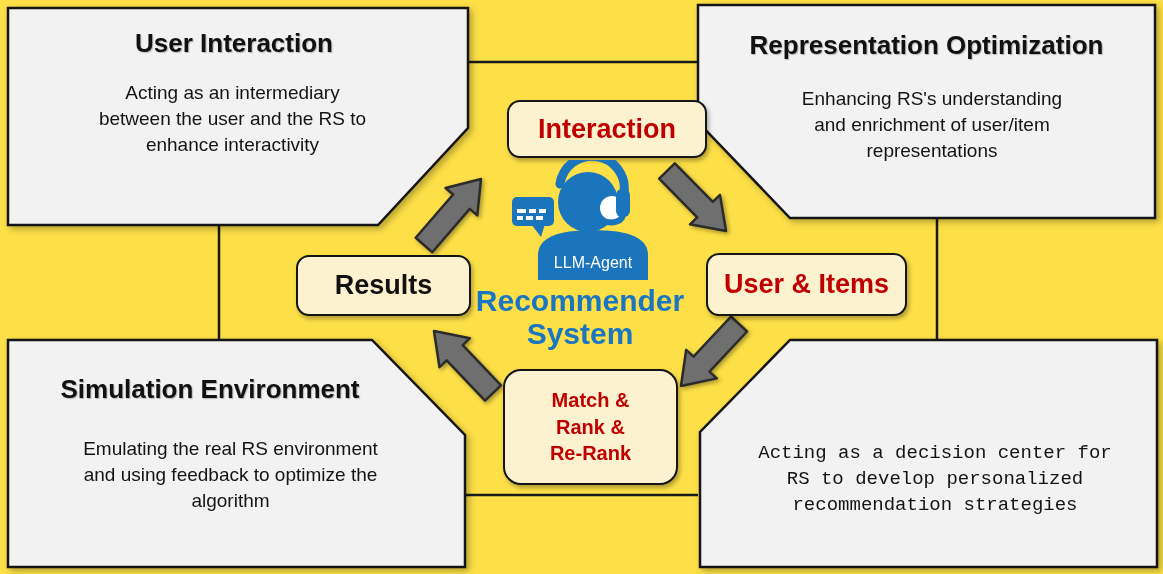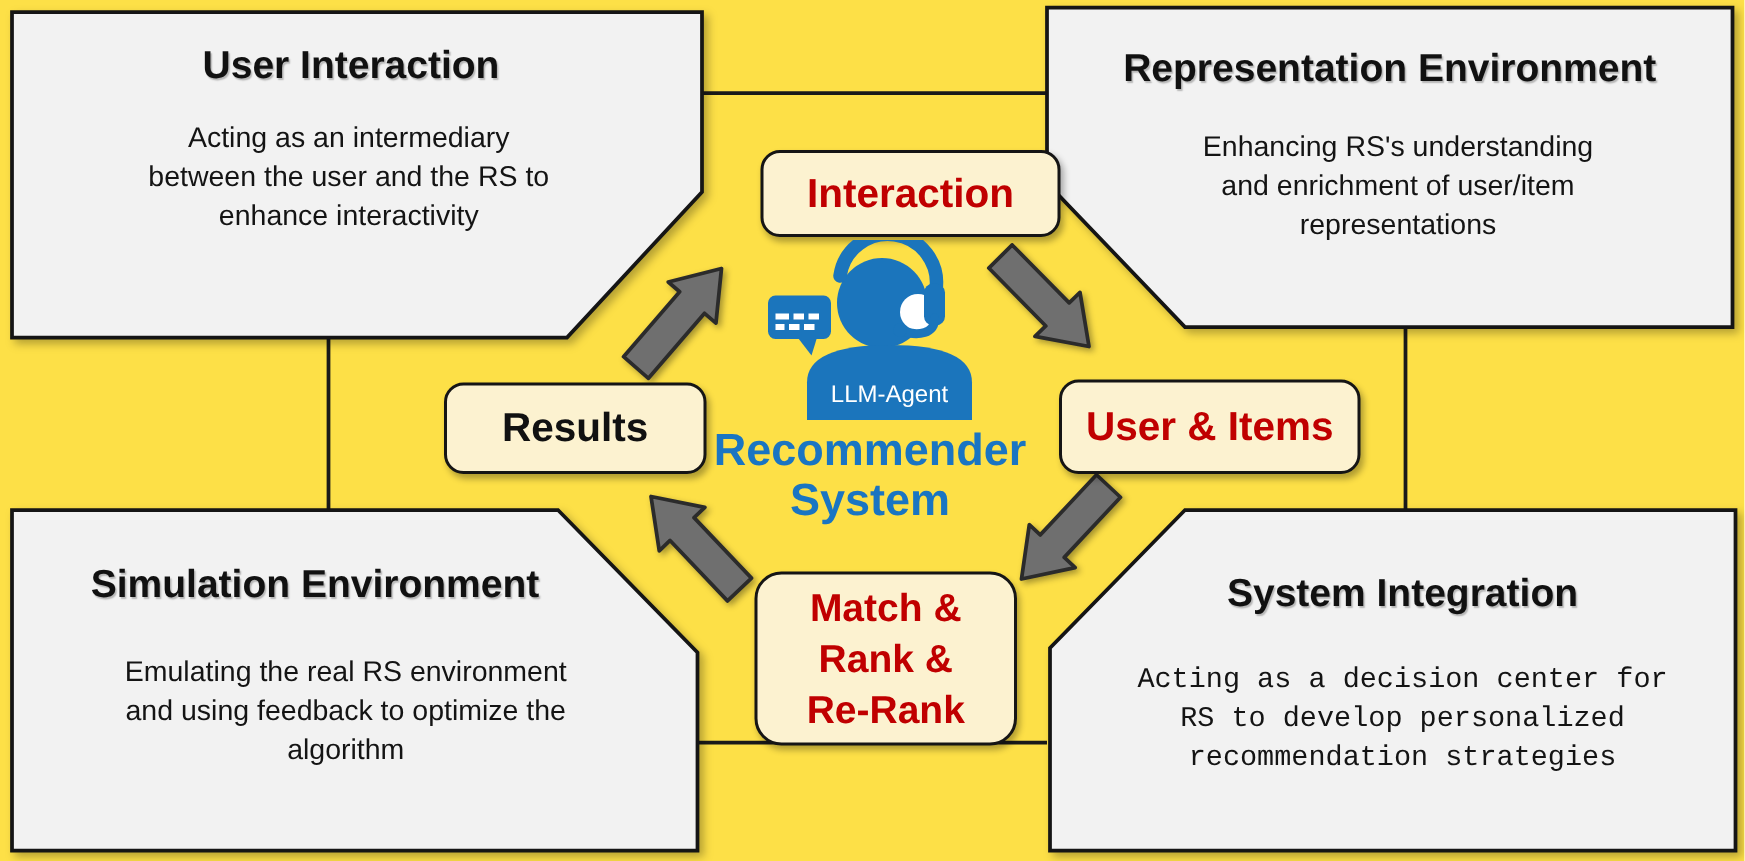--- a/index.html
+++ b/index.html
@@ -56,38 +56,37 @@
     <polygon class="arrow" points="659.2,178.7 697.2,217.3 690.0,224.3 726,231 720.0,194.9 712.8,201.9 674.8,163.3" fill="#6f6f6f" stroke="#2b2b2b" stroke-width="2.5" stroke-linejoin="round"></polygon>
     <polygon class="arrow" points="731.0,316.5 693.5,356.6 686.2,349.8 681,386 716.8,378.4 709.5,371.6 747.0,331.5" fill="#6f6f6f" stroke="#2b2b2b" stroke-width="2.5" stroke-linejoin="round"></polygon>
     <polygon class="arrow" points="501.0,385.4 462.7,345.1 469.9,338.2 434,331 439.5,367.2 446.7,360.3 485.0,400.6" fill="#6f6f6f" stroke="#2b2b2b" stroke-width="2.5" stroke-linejoin="round"></polygon>
   </svg>
 
   <div class="abs corner-title" style="left:8px;top:28px;width:452px;">User Interaction</div>
   <div class="abs corner-body" style="left:10px;top:80px;width:445px;">Acting as an intermediary
 between the user and the RS to
 enhance interactivity</div>
 
-  <div class="abs corner-title" style="left:698px;top:30px;width:457px;">Representation Environment</div>
+  <div class="abs corner-title" style="left:698px;top:30px;width:457px;">Representation Optimization</div>
   <div class="abs corner-body" style="left:712px;top:86px;width:440px;">Enhancing RS's understanding
 and enrichment of user/item
 representations</div>
 
   <div class="abs corner-title" style="left:0px;top:374px;width:420px;">Simulation Environment</div>
   <div class="abs corner-body" style="left:8px;top:436px;width:445px;">Emulating the real RS environment
 and using feedback to optimize the
 algorithm</div>
 
-  <div class="abs corner-title" style="left:710px;top:380px;width:450px;">System Integration</div>
   <div class="abs corner-body" style="left:710px;top:440px;width:450px;font-family:Liberation Mono, monospace;">Acting as a decision center for
 RS to develop personalized
 recommendation strategies</div>
 
   <div class="pill red" style="left:483px;top:100px;width:196px;height:54px;font-size:27px;margin-left:24px;">Interaction</div>
   <div class="pill red" style="left:706px;top:253px;width:197px;height:59px;font-size:27px;">User &amp; Items</div>
-  <div class="pill red" style="left:503px;top:369px;width:171px;height:112px;font-size:26px;line-height:1.32;border-radius:18px;margin-top:12px;">Match &amp;
+  <div class="pill red" style="left:503px;top:369px;width:171px;height:112px;font-size:20px;line-height:1.32;border-radius:18px;">Match &amp;
 Rank &amp;
 Re-Rank</div>
   <div class="pill black" style="left:284px;top:255px;width:171px;height:57px;font-size:27px;margin-left:12px;">Results</div>
 
   <svg class="abs" style="left:500px;top:160px;" width="170" height="125" viewBox="0 0 170 125">
 
     <g>
       <rect x="12" y="37" width="42" height="29" rx="5" fill="#1b75bc"></rect>
       <polygon points="31,64 45,64 41,77" fill="#1b75bc"></polygon>
       <rect x="17" y="49" width="9" height="4" fill="#ffffff"></rect>

